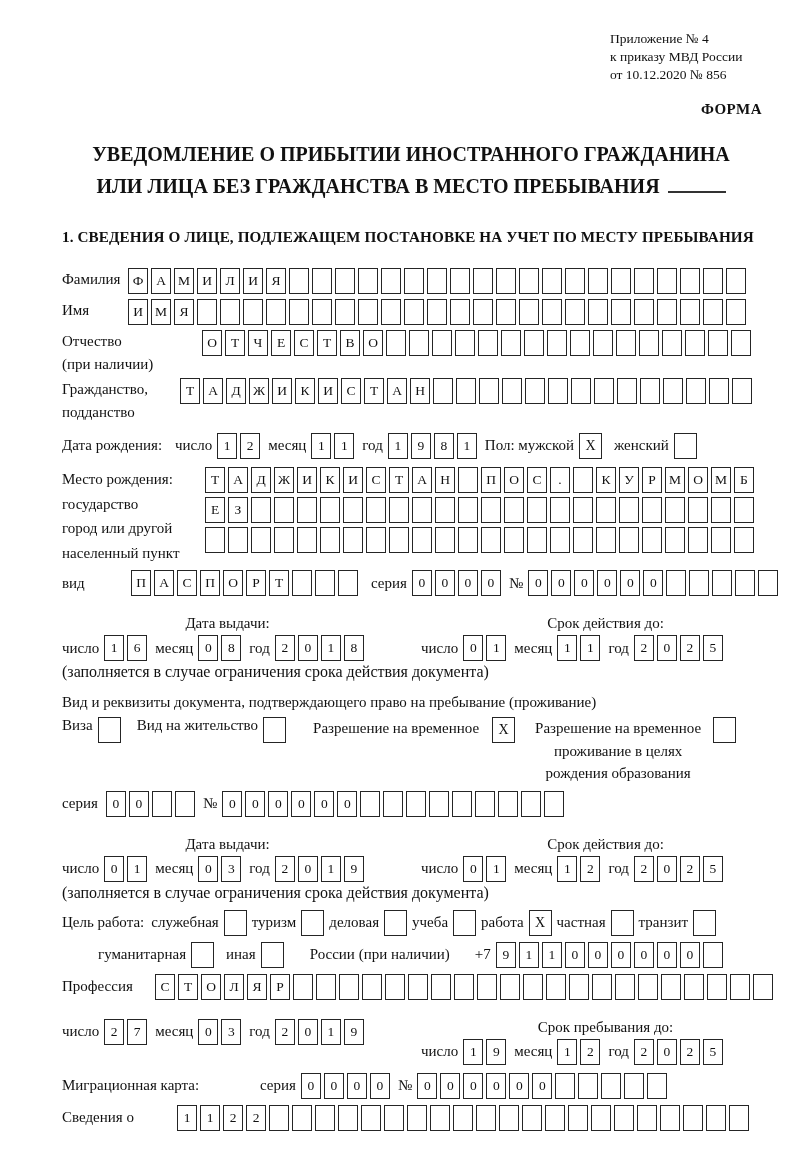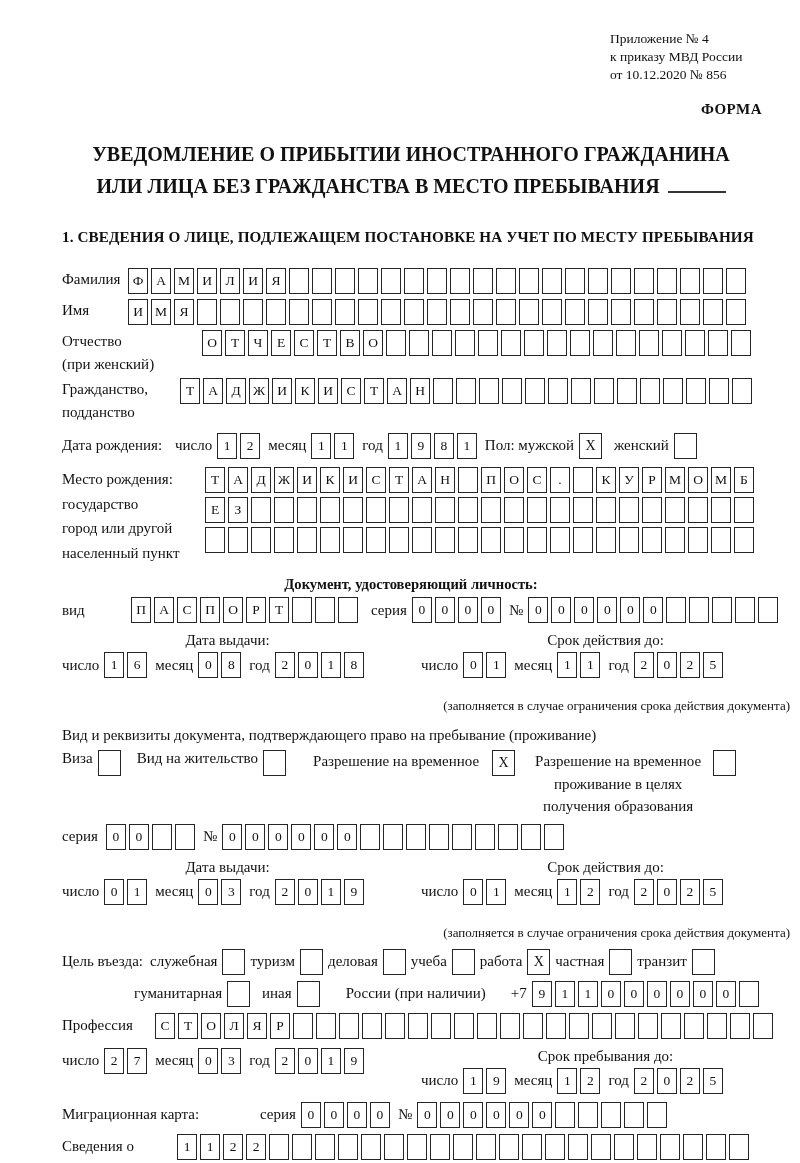--- a/index.html
+++ b/index.html
@@ -25,26 +25,26 @@
   }
   .chk {
     display:inline-block; width:23px; height:26px; box-sizing:border-box; border:1.6px solid #252525;
     text-align:center; font-size:14px; line-height:23px; vertical-align:middle; flex-shrink:0;
   }
   .dlabel { font-size:15px; margin:0 5px; flex-shrink:0; }
   .rows > .cells { margin-bottom:4px; }
 
   .center-head { text-align:center; font-weight:bold; font-size:14.6px; margin-top:10px; margin-left:-30px; }
 
-  .twocol { display:flex; margin-top:9px; }
+  .twocol { display:flex; margin-top:19px; }
   .col-left  { width:332px; }
   .col-right { margin-left:28px; width:370px; }
   .col-head  { text-align:center; font-size:15px; margin-bottom:3px; }
   .dategroup { display:flex; align-items:center; }
-  .noteline  { text-align:right; font-size:13px; margin-top:20px; padding-right:0; white-space:nowrap; }
+  .noteline  { text-align:left; font-size:16px; margin-top:2px; padding-right:0; white-space:nowrap; }
 
   .plain { font-size:15px; line-height:1.75; margin-top:8px; }
   .optlbl { text-align:center; font-size:15px; line-height:1.5; }
 </style>
 </head>
 <body>
 
 <div class="page">
 
   <div class="hdr">
@@ -124,21 +124,21 @@
         <span class="cell"></span>
         <span class="cell"></span>
         <span class="cell"></span>
         <span class="cell"></span>
       </div>
   </div>
 
   <div class="frow">
     <div class="flabel" style="width:140px">
       <div>Отчество</div>
-      <div>(при женский)</div>
+      <div>(при наличии)</div>
     </div>
     <div class="cells">
         <span class="cell">О</span>
         <span class="cell">Т</span>
         <span class="cell">Ч</span>
         <span class="cell">Е</span>
         <span class="cell">С</span>
         <span class="cell">Т</span>
         <span class="cell">В</span>
         <span class="cell">О</span>
@@ -302,21 +302,20 @@
           <span class="cell"></span>
           <span class="cell"></span>
           <span class="cell"></span>
           <span class="cell"></span>
           <span class="cell"></span>
           <span class="cell"></span>
         </div>
     </div>
   </div>
 
-  <div class="center-head">Документ, удостоверяющий личность:</div>
 
   <div class="frow vcenter" style="margin-top:4px">
     <div class="flabel" style="width:69px">вид</div>
     <div class="cells">
         <span class="cell">П</span>
         <span class="cell">А</span>
         <span class="cell">С</span>
         <span class="cell">П</span>
         <span class="cell">О</span>
         <span class="cell">Р</span>
@@ -405,21 +404,21 @@
     <span class="chk"></span>
     <span class="dlabel" style="margin-left:16px">Вид на жительство</span>
     <span class="chk"></span>
     <div class="optlbl" style="margin-left:20px; width:180px">
       <div>Разрешение на временное</div>
     </div>
     <span class="chk" style="margin-left:6px">X</span>
     <div class="optlbl" style="margin-left:14px; width:178px">
       <div>Разрешение на временное</div>
       <div>проживание в целях</div>
-      <div>получения образования</div>
+      <div>рождения образования</div>
     </div>
     <span class="chk" style="margin-left:6px"></span>
   </div>
 
   <div class="frow vcenter" style="margin-top:6px">
     <span class="dlabel" style="margin-left:0; margin-right:8px">серия</span>
     <div class="cells">
         <span class="cell">0</span>
         <span class="cell">0</span>
         <span class="cell"></span>
@@ -487,38 +486,38 @@
             <span class="cell">0</span>
             <span class="cell">2</span>
             <span class="cell">5</span>
           </div>
       </div>
     </div>
   </div>
   <div class="noteline">(заполняется в случае ограничения срока действия документа)</div>
 
   <div class="frow vcenter" style="margin-top:8px">
-    <span class="dlabel" style="margin-left:0">Цель въезда:</span>
+    <span class="dlabel" style="margin-left:0">Цель работа:</span>
     <span class="dlabel" style="margin-left:2px">служебная</span>
     <span class="chk"></span>
     <span class="dlabel">туризм</span>
     <span class="chk"></span>
     <span class="dlabel">деловая</span>
     <span class="chk"></span>
     <span class="dlabel">учеба</span>
     <span class="chk"></span>
     <span class="dlabel">работа</span>
     <span class="chk">X</span>
     <span class="dlabel">частная</span>
     <span class="chk"></span>
     <span class="dlabel">транзит</span>
     <span class="chk"></span>
   </div>
 
-  <div class="frow vcenter" style="margin-top:6px; margin-left:72px">
+  <div class="frow vcenter" style="margin-top:6px; margin-left:36px">
     <span class="dlabel" style="margin-left:0">гуманитарная</span>
     <span class="chk"></span>
     <span class="dlabel" style="margin-left:12px">иная</span>
     <span class="chk"></span>
     <span class="dlabel" style="margin-left:26px">России (при наличии)</span>
     <span class="dlabel" style="margin-left:20px">+7</span>
     <div class="cells">
         <span class="cell">9</span>
         <span class="cell">1</span>
         <span class="cell">1</span>

